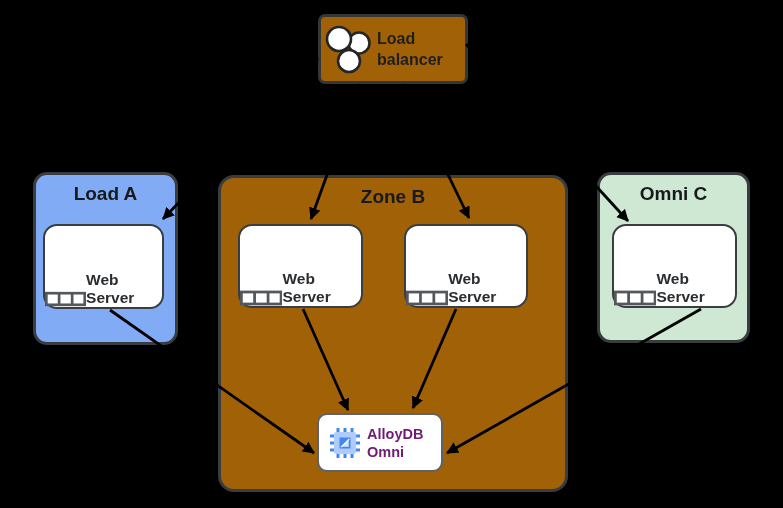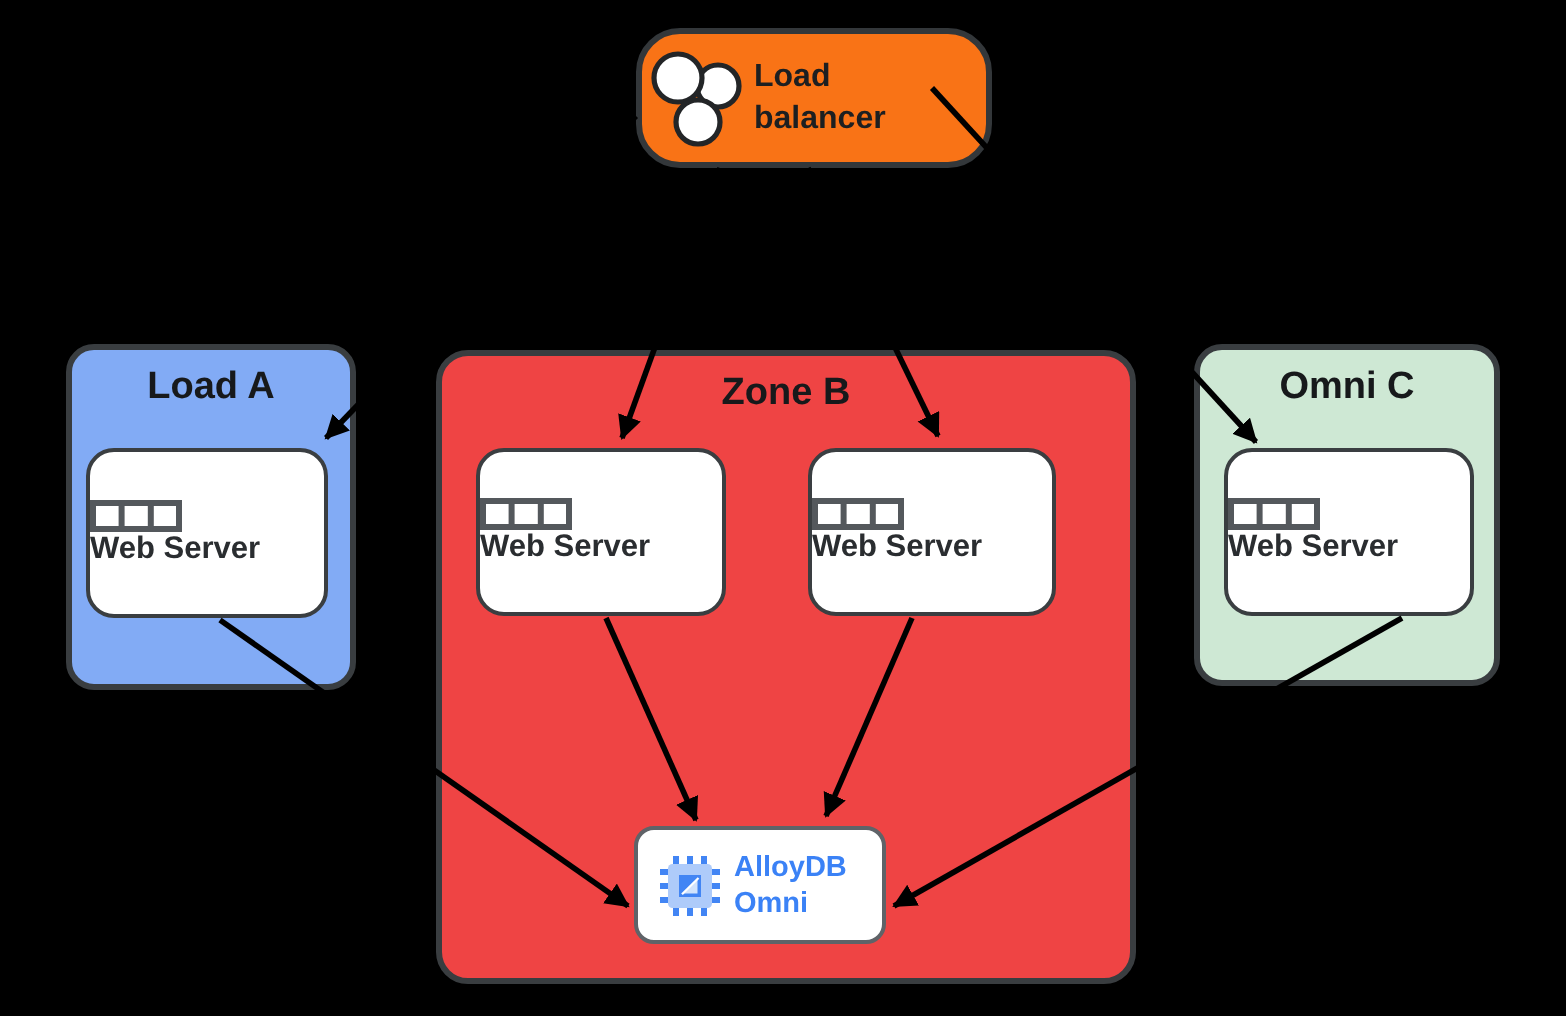--- a/index.html
+++ b/index.html
@@ -3,56 +3,56 @@
 <meta charset="utf-8">
 <style>
   html,body{margin:0;padding:0;background:#000;}
   .stage{
     position:relative;width:783px;height:508px;background:#000;overflow:hidden;
     font-family:"Liberation Sans", sans-serif;
   }
   .node,.zone{position:absolute;box-sizing:border-box;}
   
   .lb{
-    left:318px;top:14px;width:178px;height:70px;background:#f97316;
-    border:3px solid #33373a;border-radius:22px;
+    left:318px;top:14px;width:150px;height:70px;background:#a16207;
+    border:3px solid #33373a;border-radius:7px;
   }
   .lb-icon{position:absolute;left:4px;top:3px;}
   .lb-label{
     position:absolute;left:56px;top:11px;width:92px;
     font-size:16px;font-weight:bold;line-height:21px;color:#1d1f21;
   }
   
   .zone{border:3px solid #393d40;}
   .zone-a{left:33px;top:172px;width:145px;height:173px;background:#82ABF5;border-radius:14px;}
-  .zone-b{left:218px;top:175px;width:350px;height:317px;background:#ef4444;border-radius:16px;padding-left:34px;}
+  .zone-b{left:218px;top:175px;width:350px;height:317px;background:#a16207;border-radius:16px;padding-left:34px;}
   .zone-c{left:597px;top:172px;width:153px;height:171px;background:#CEE8D4;border-radius:14px;}
   .zone-title{
     position:absolute;left:0;right:0;top:8px;text-align:center;
     font-size:19px;font-weight:bold;color:#17191b;
   }
   
   .ws{
     background:#fff;border:2.5px solid #3a3e41;border-radius:14px;
-    display:flex;flex-direction:column;align-items:flex-start;justify-content:center;
+    display:flex;flex-direction:row;align-items:flex-end;justify-content:center;
   }
   .ws-a {left:43px;top:224px;width:121px;height:85px;}
   .ws-b1{left:238px;top:224px;width:125px;height:84px;}
   .ws-b2{left:404px;top:224px;width:124px;height:84px;}
   .ws-c {left:612px;top:224px;width:125px;height:84px;}
   .ws-label{font-size:15.5px;font-weight:bold;color:#2a2d30;}
   
   .db{
     left:317px;top:413px;width:126px;height:59px;background:#fff;
     border:2px solid #5f6368;border-radius:10px;
   }
   .db-icon{position:absolute;left:11px;top:13px;}
   .db-label{
     position:absolute;left:48px;top:10px;width:70px;
-    font-size:14.5px;font-weight:bold;line-height:18px;color:#3b82f6;
+    font-size:14.5px;font-weight:bold;line-height:18px;color:#701a75;
   }
   .arrows{position:absolute;left:0;top:0;z-index:10;pointer-events:none;}
   .arrows line{stroke:#000;stroke-width:2.8px;}
 </style>
 </head>
 <body>
 
 <div class="stage">
 
   <div class="node lb">

